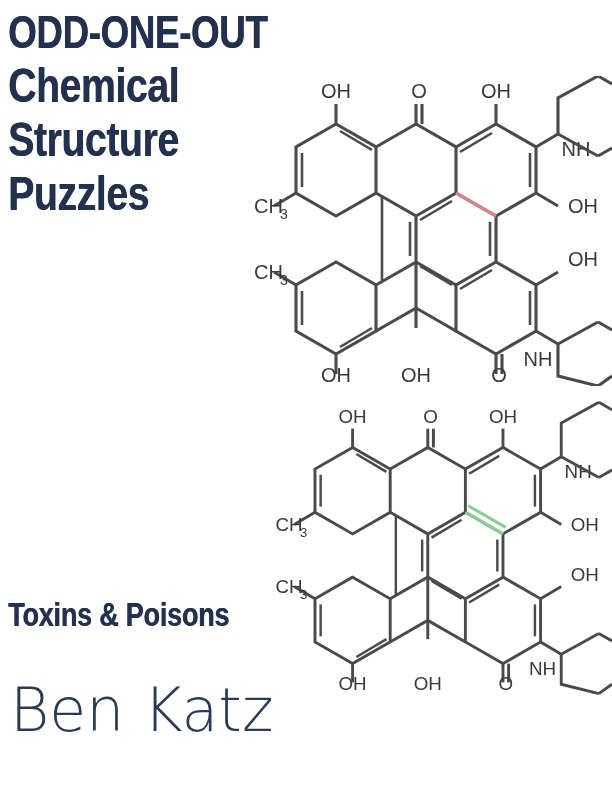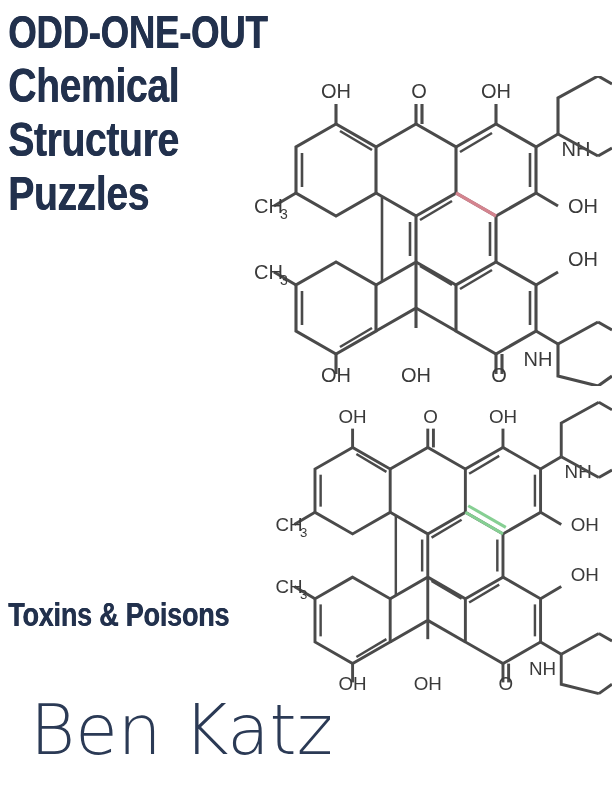--- a/index.html
+++ b/index.html
@@ -52,29 +52,28 @@
     transform: scaleX(0.82);
     transform-origin: left center;
     white-space: nowrap;
     text-shadow: 0.5px 0 0 #22314d;
   }
 
   
   .author-line {
     position: absolute;
     left: 10px;
-    top: 696px;
+    top: 680px;
     font-family: "DejaVu Sans", sans-serif;
     font-weight: 300;
     color: #2b3a55;
-    font-size: 69px;
+    font-size: 60px;
     line-height: 1;
     letter-spacing: 0px;
     white-space: nowrap;
-    margin-left: 20px;
   }
 
   
   .struct {
     position: absolute;
     text-decoration: underline;
   }
   .struct svg { display: block; }
 
   #structure-top    { left: 246px; top: 76px;  }

